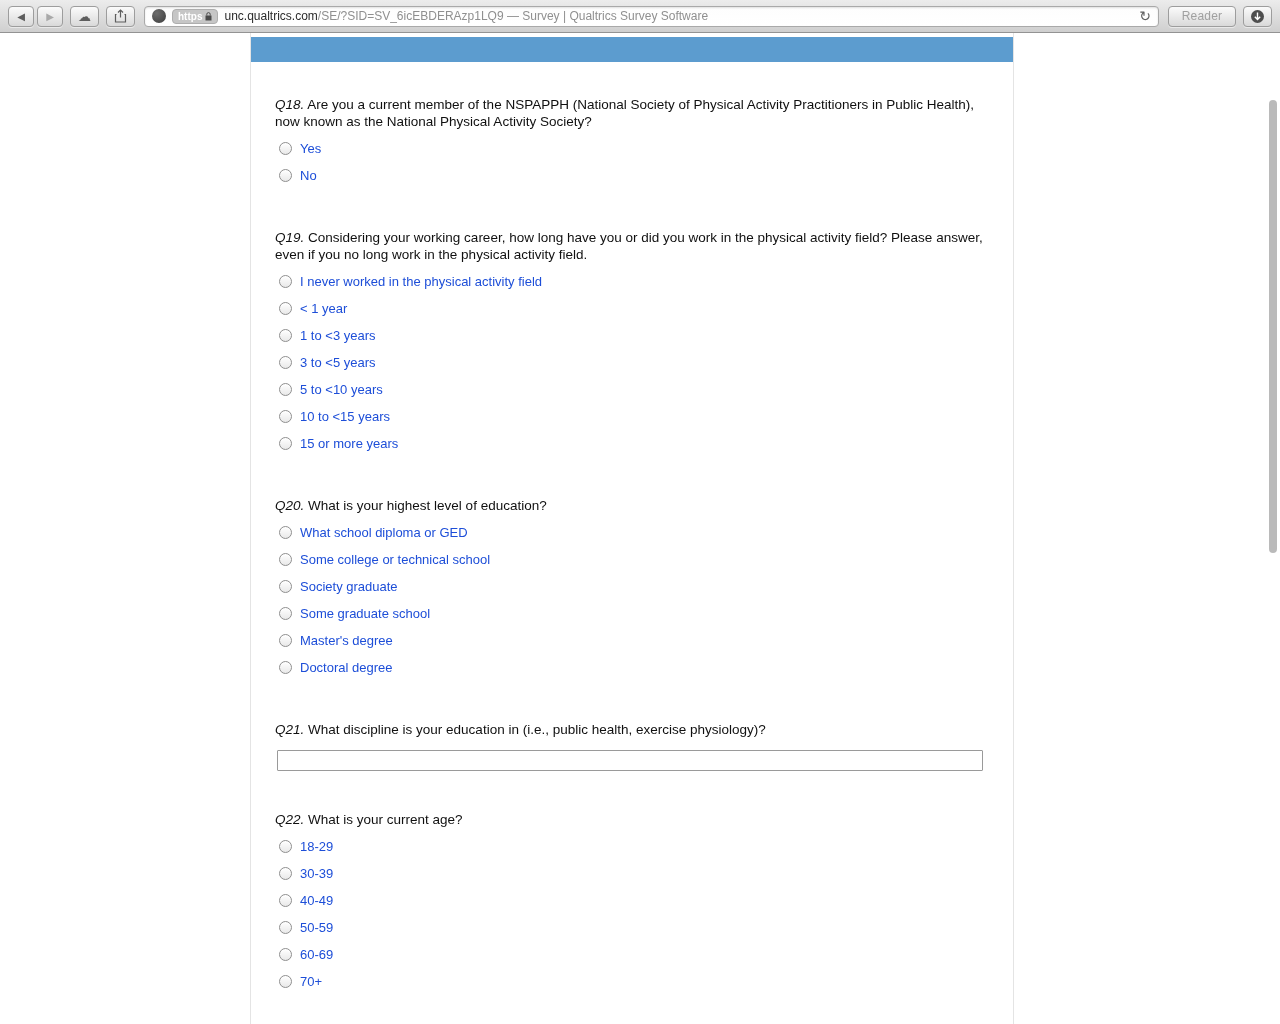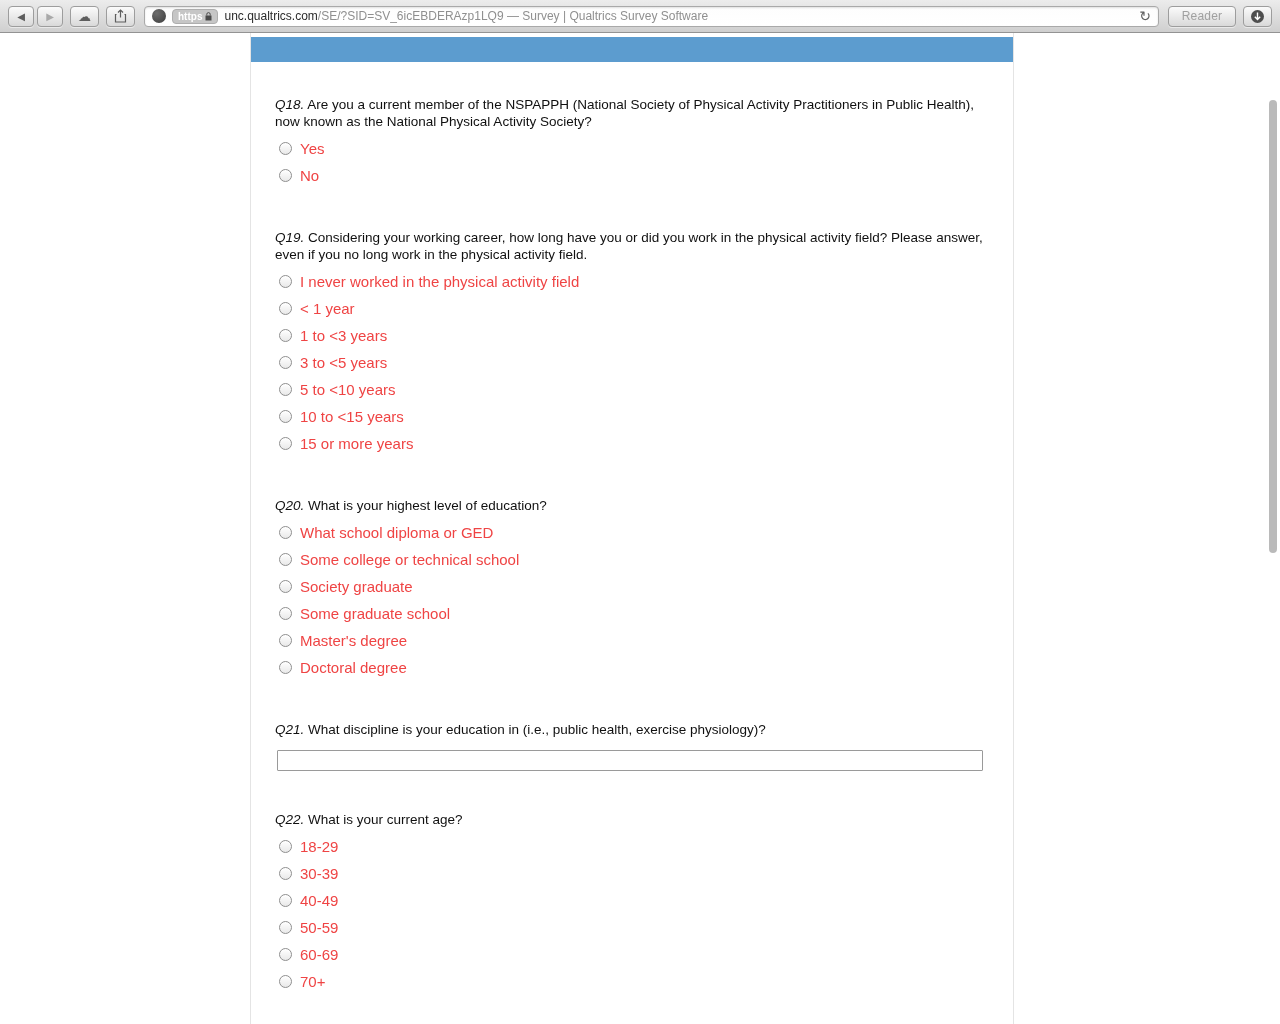--- a/index.html
+++ b/index.html
@@ -95,21 +95,21 @@
   .opt {
     display:flex; align-items:center; height:27px; cursor:pointer;
   }
   .radio {
     width:13px; height:13px; flex:none;
     border:1px solid #8f8f8f; border-radius:50%;
     background:linear-gradient(#ffffff,#e9e9e9);
     box-shadow:inset 0 1px 1px rgba(255,255,255,.9);
     margin-right:8px;
   }
-  .opt-label { font-size:15px; color:#ef4444; }
+  .opt-label { font-size:13px; color:#1d4ed8; }
   .text-input {
     display:block; margin-top:12px; margin-left:2px;
     width:706px; height:21px;
     border:1px solid #9a9a9a; border-radius:1px;
     background:#ffffff; font-family:"Liberation Sans", sans-serif;
     font-size:13px; padding:2px 4px; outline:none;
   }
 
   
   .scroll-thumb {

